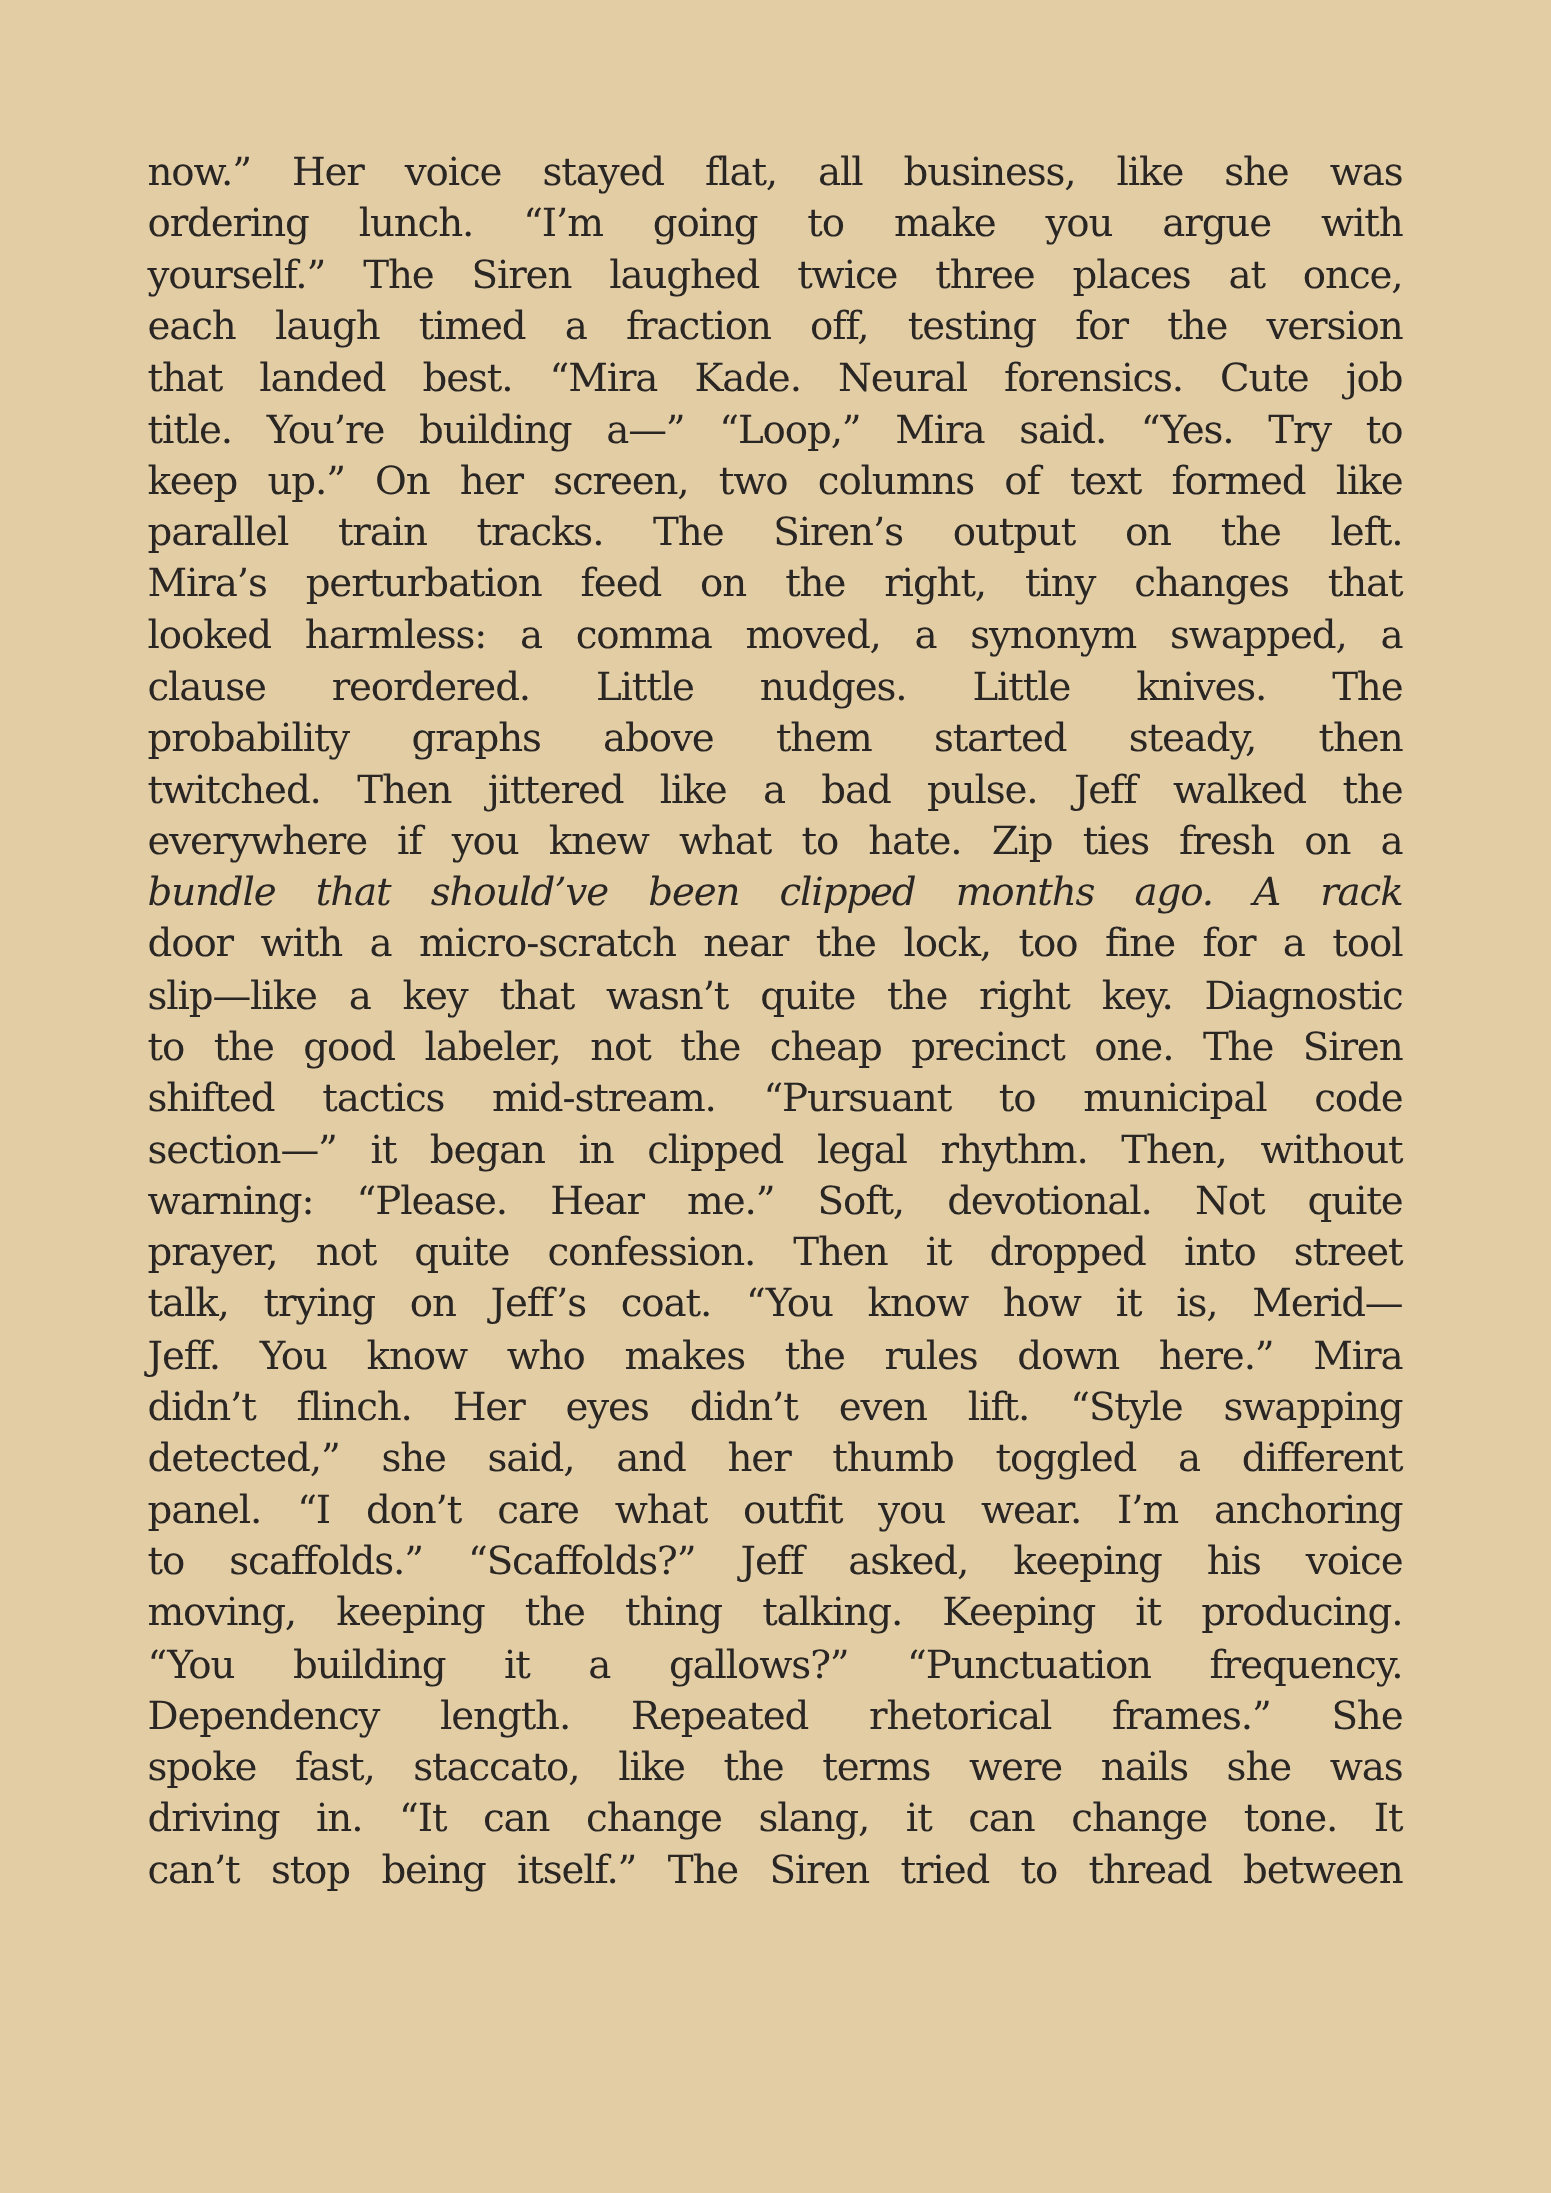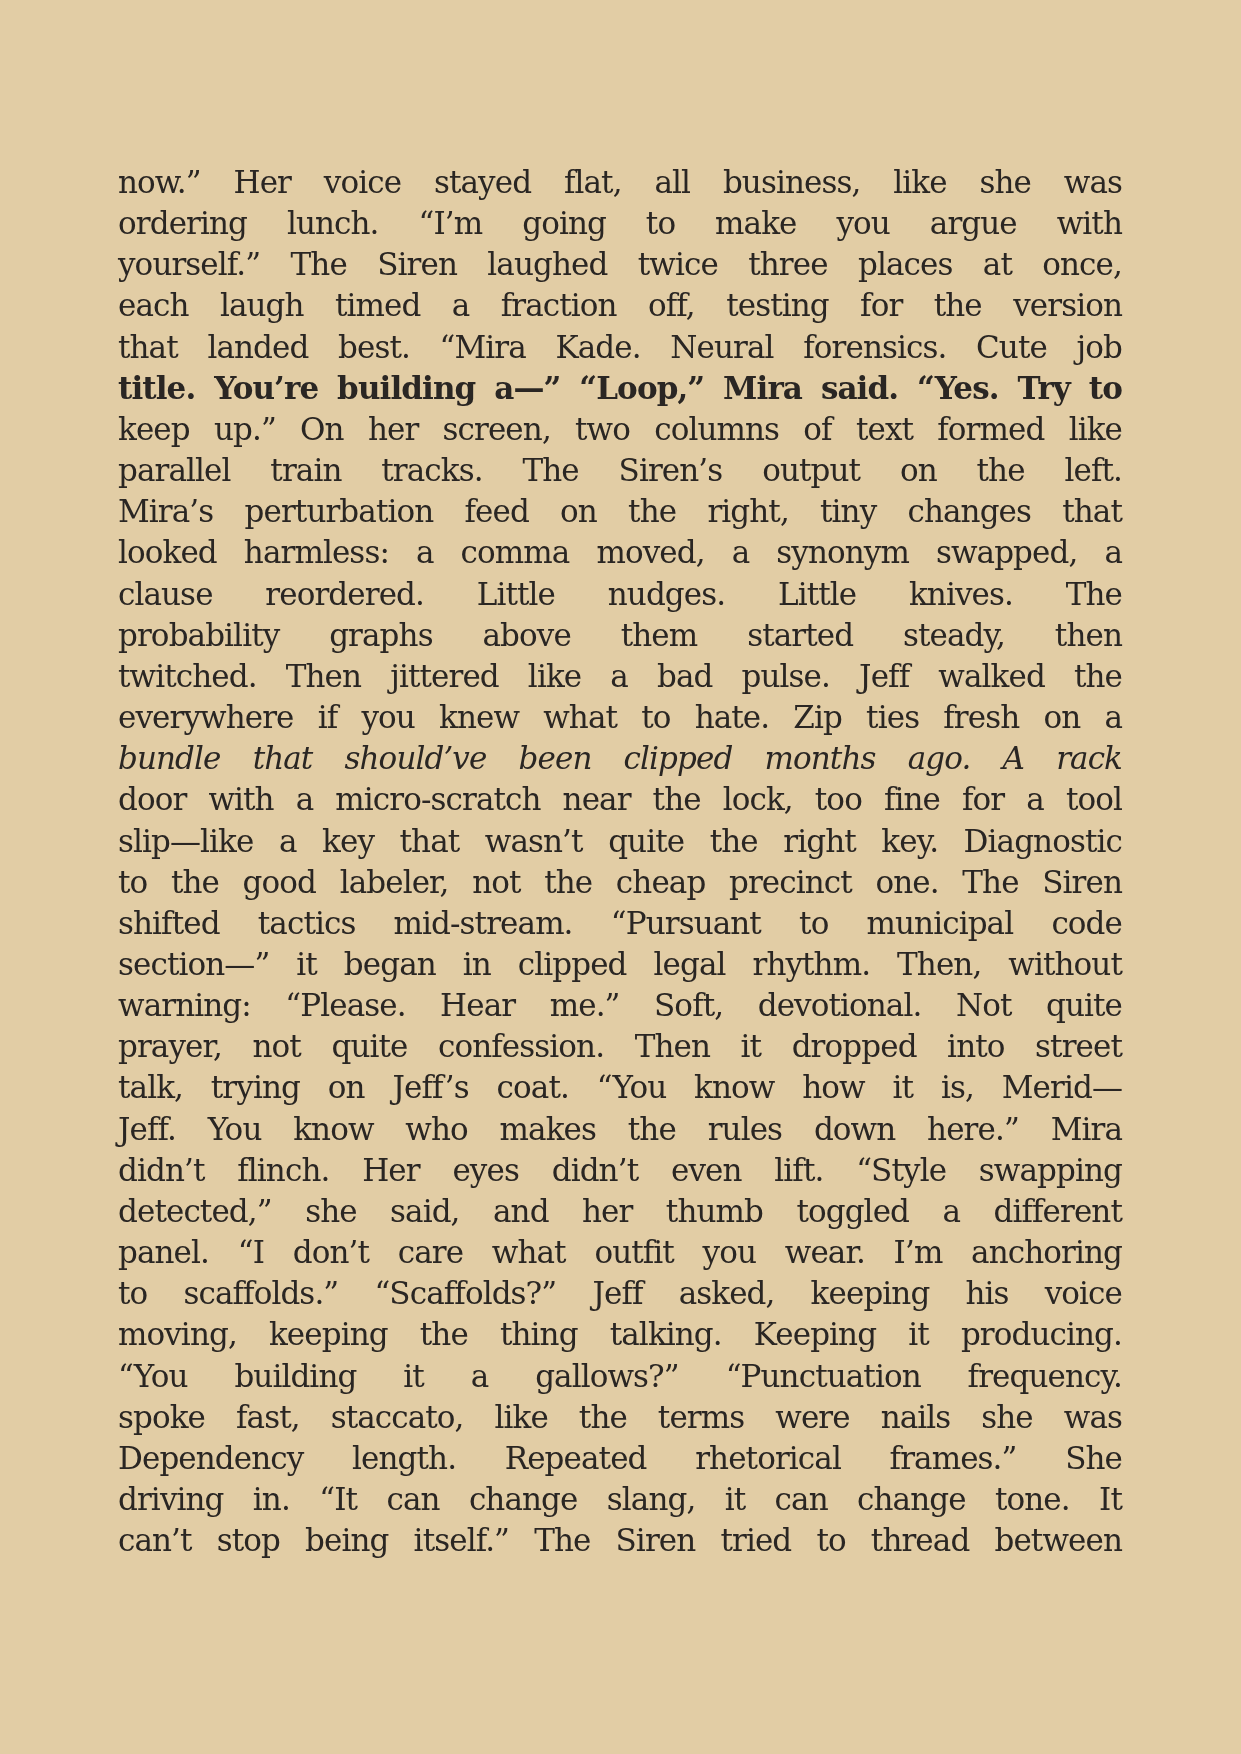--- a/index.html
+++ b/index.html
@@ -11,21 +11,20 @@
       height: 1754px;
       background: #E2CDA5;
       overflow: hidden;
       position: relative;
     }
     .page {
       position: absolute;
       left: 118px;
       top: 118px;
       width: 1004px;
-      margin-top: 44px;
     }
     .line {
       display: block;
       height: 41.6px;
       line-height: 41.6px;
       font-family: "DejaVu Serif", "Liberation Serif", serif;
       font-size: 31px;
       color: #2A2623;
       text-align: justify;
       text-align-last: justify;
@@ -37,21 +36,21 @@
   </style>
 </head>
 <body>
 
 <div class="page">
   <span class="line" style="height: 41.1667px; line-height: 41.1667px; white-space: normal; display: block; width: 1004px; text-align: justify; text-align-last: justify;">now.” Her voice stayed flat, all business, like she was</span>
   <span class="line" style="height: 41.1667px; line-height: 41.1667px; white-space: normal; display: block; width: 1004px; text-align: justify; text-align-last: justify;">ordering lunch. “I’m going to make you argue with</span>
   <span class="line" style="height: 41.1667px; line-height: 41.1667px; white-space: normal; display: block; width: 1004px; text-align: justify; text-align-last: justify;">yourself.” The Siren laughed twice three places at once,</span>
   <span class="line" style="height: 41.1667px; line-height: 41.1667px; white-space: normal; display: block; width: 1004px; text-align: justify; text-align-last: justify;">each laugh timed a fraction off, testing for the version</span>
   <span class="line" style="height: 41.1667px; line-height: 41.1667px; white-space: normal; display: block; width: 1004px; text-align: justify; text-align-last: justify;">that landed best. “Mira Kade. Neural forensics. Cute job</span>
-  <span class="line" style="height: 41.1667px; line-height: 41.1667px; white-space: normal; display: block; width: 1004px; text-align: justify; text-align-last: justify; font-weight: bold;">title. You’re building a—” “Loop,” Mira said. “Yes. Try to</span>
+  <span class="line" style="height: 41.1667px; line-height: 41.1667px; white-space: normal; display: block; width: 1004px; text-align: justify; text-align-last: justify;">title. You’re building a—” “Loop,” Mira said. “Yes. Try to</span>
   <span class="line" style="height: 41.1667px; line-height: 41.1667px; white-space: normal; display: block; width: 1004px; text-align: justify; text-align-last: justify;">keep up.” On her screen, two columns of text formed like</span>
   <span class="line" style="height: 41.1667px; line-height: 41.1667px; white-space: normal; display: block; width: 1004px; text-align: justify; text-align-last: justify;">parallel train tracks. The Siren’s output on the left.</span>
   <span class="line" style="height: 41.1667px; line-height: 41.1667px; white-space: normal; display: block; width: 1004px; text-align: justify; text-align-last: justify;">Mira’s perturbation feed on the right, tiny changes that</span>
   <span class="line" style="height: 41.1667px; line-height: 41.1667px; white-space: normal; display: block; width: 1004px; text-align: justify; text-align-last: justify;">looked harmless: a comma moved, a synonym swapped, a</span>
   <span class="line" style="height: 41.1667px; line-height: 41.1667px; white-space: normal; display: block; width: 1004px; text-align: justify; text-align-last: justify;">clause reordered. Little nudges. Little knives. The</span>
   <span class="line" style="height: 41.1667px; line-height: 41.1667px; white-space: normal; display: block; width: 1004px; text-align: justify; text-align-last: justify;">probability graphs above them started steady, then</span>
   <span class="line" style="height: 41.1667px; line-height: 41.1667px; white-space: normal; display: block; width: 1004px; text-align: justify; text-align-last: justify;">twitched. Then jittered like a bad pulse. Jeff walked the</span>
   <span class="line" style="height: 41.1667px; line-height: 41.1667px; white-space: normal; display: block; width: 1004px; text-align: justify; text-align-last: justify;">everywhere if you knew what to hate. Zip ties fresh on a</span>
   <span class="line" style="height: 41.1667px; line-height: 41.1667px; white-space: normal; display: block; width: 1004px; text-align: justify; text-align-last: justify; font-style: italic;">bundle that should’ve been clipped months ago. A rack</span>
   <span class="line" style="height: 41.1667px; line-height: 41.1667px; white-space: normal; display: block; width: 1004px; text-align: justify; text-align-last: justify;">door with a micro-scratch near the lock, too fine for a tool</span>
@@ -62,17 +61,17 @@
   <span class="line" style="height: 41.1667px; line-height: 41.1667px; white-space: normal; display: block; width: 1004px; text-align: justify; text-align-last: justify;">warning: “Please. Hear me.” Soft, devotional. Not quite</span>
   <span class="line" style="height: 41.1667px; line-height: 41.1667px; white-space: normal; display: block; width: 1004px; text-align: justify; text-align-last: justify;">prayer, not quite confession. Then it dropped into street</span>
   <span class="line" style="height: 41.1667px; line-height: 41.1667px; white-space: normal; display: block; width: 1004px; text-align: justify; text-align-last: justify;">talk, trying on Jeff’s coat. “You know how it is, Merid—</span>
   <span class="line" style="height: 41.1667px; line-height: 41.1667px; white-space: normal; display: block; width: 1004px; text-align: justify; text-align-last: justify;">Jeff. You know who makes the rules down here.” Mira</span>
   <span class="line" style="height: 41.1667px; line-height: 41.1667px; white-space: normal; display: block; width: 1004px; text-align: justify; text-align-last: justify;">didn’t flinch. Her eyes didn’t even lift. “Style swapping</span>
   <span class="line" style="height: 41.1667px; line-height: 41.1667px; white-space: normal; display: block; width: 1004px; text-align: justify; text-align-last: justify;">detected,” she said, and her thumb toggled a different</span>
   <span class="line" style="height: 41.1667px; line-height: 41.1667px; white-space: normal; display: block; width: 1004px; text-align: justify; text-align-last: justify;">panel. “I don’t care what outfit you wear. I’m anchoring</span>
   <span class="line" style="height: 41.1667px; line-height: 41.1667px; white-space: normal; display: block; width: 1004px; text-align: justify; text-align-last: justify;">to scaffolds.” “Scaffolds?” Jeff asked, keeping his voice</span>
   <span class="line" style="height: 41.1667px; line-height: 41.1667px; white-space: normal; display: block; width: 1004px; text-align: justify; text-align-last: justify;">moving, keeping the thing talking. Keeping it producing.</span>
   <span class="line" style="height: 41.1667px; line-height: 41.1667px; white-space: normal; display: block; width: 1004px; text-align: justify; text-align-last: justify;">“You building it a gallows?” “Punctuation frequency.</span>
+  <span class="line" style="height: 41.1667px; line-height: 41.1667px; white-space: normal; display: block; width: 1004px; text-align: justify; text-align-last: justify;">Dependency length. Repeated rhetorical frames.” She</span>
   <span class="line" style="height: 41.1667px; line-height: 41.1667px; white-space: normal; display: block; width: 1004px; text-align: justify; text-align-last: justify;">spoke fast, staccato, like the terms were nails she was</span>
-  <span class="line" style="height: 41.1667px; line-height: 41.1667px; white-space: normal; display: block; width: 1004px; text-align: justify; text-align-last: justify;">Dependency length. Repeated rhetorical frames.” She</span>
   <span class="line" style="height: 41.1667px; line-height: 41.1667px; white-space: normal; display: block; width: 1004px; text-align: justify; text-align-last: justify;">driving in. “It can change slang, it can change tone. It</span>
   <span class="line" style="height: 41.1667px; line-height: 41.1667px; white-space: normal; display: block; width: 1004px; text-align: justify; text-align-last: justify;">can’t stop being itself.” The Siren tried to thread between</span>
 </div>
 
 </body></html>

